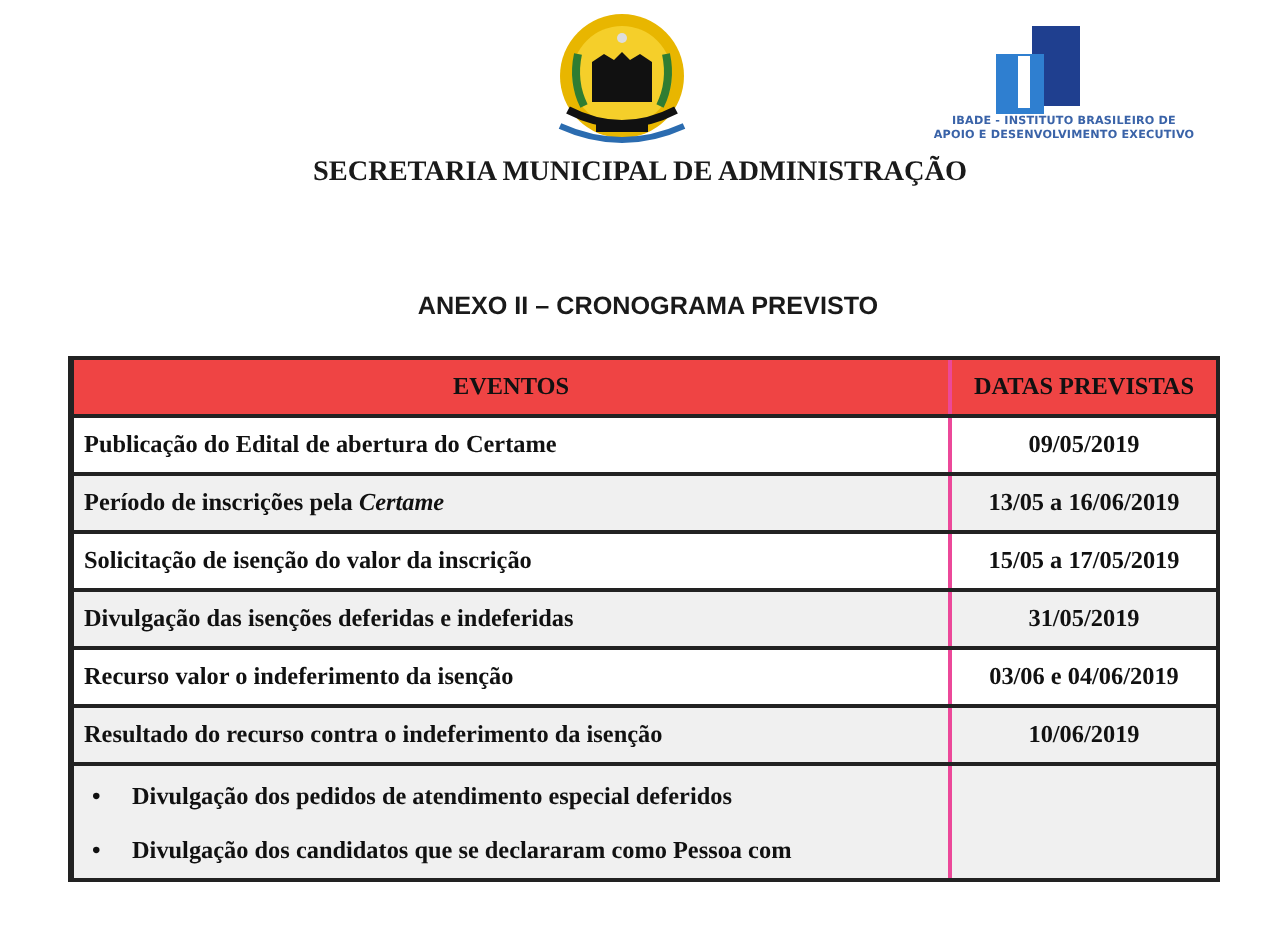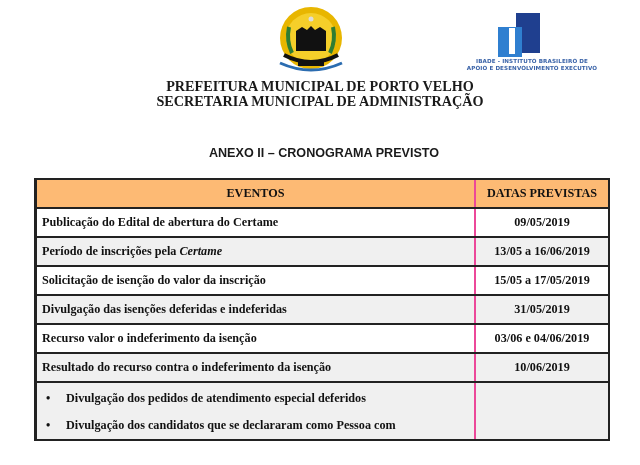--- a/index.html
+++ b/index.html
@@ -39,21 +39,21 @@
     font-family: "Liberation Serif", "DejaVu Serif", serif;
     font-size: 12.2px; font-weight: bold;
     border-left: 3px solid #222;
     border-right: 2px solid #222;
   }
   table.cron th, table.cron td {
     border-top: 2px solid #222;
     border-bottom: 2px solid #222;
     height: 27px; padding: 0 5px;
   }
-  table.cron th { background: #fdba74; font-size: 12.2px; text-align: center; }
+  table.cron th { background: #ef4444; font-size: 12.2px; text-align: center; }
   table.cron td.date, table.cron th.date {
     border-left: 2px solid #ec4899; text-align: center; width: 122px;
   }
   table.cron th.ev { text-align: center; }
   table.cron tr.alt td { background: #f0f0f0; }
   table.cron tr.white td { background: #ffffff; }
   .it { font-style: italic; }
   ul.bl { margin: 0; padding: 0 0 0 24px; list-style: none; }
   ul.bl li { position: relative; height: 27px; line-height: 27px; }
   ul.bl li::before {
@@ -80,21 +80,20 @@
   <rect x="20" y="17" width="24" height="30" fill="#2f7fd0"></rect>
   <rect x="31" y="9" width="6" height="6" fill="#ffffff"></rect>
   <rect x="31" y="18" width="6" height="26" fill="#ffffff"></rect>
 </svg>
 <div class="ibade-caption">
   <div>IBADE - INSTITUTO BRASILEIRO DE</div>
   <div>APOIO E DESENVOLVIMENTO EXECUTIVO</div>
 </div>
 
 <div class="header-lines">
-  <div>PREFEITURA MUNICIPAL DE PORTO VELHO</div>
   <div>SECRETARIA MUNICIPAL DE ADMINISTRAÇÃO</div>
 </div>
 
 <div class="annex-title">ANEXO II – CRONOGRAMA PREVISTO</div>
 
 <table class="cron">
   <thead>
     <tr>
       <th class="ev">EVENTOS</th>
       <th class="date">DATAS PREVISTAS</th>

